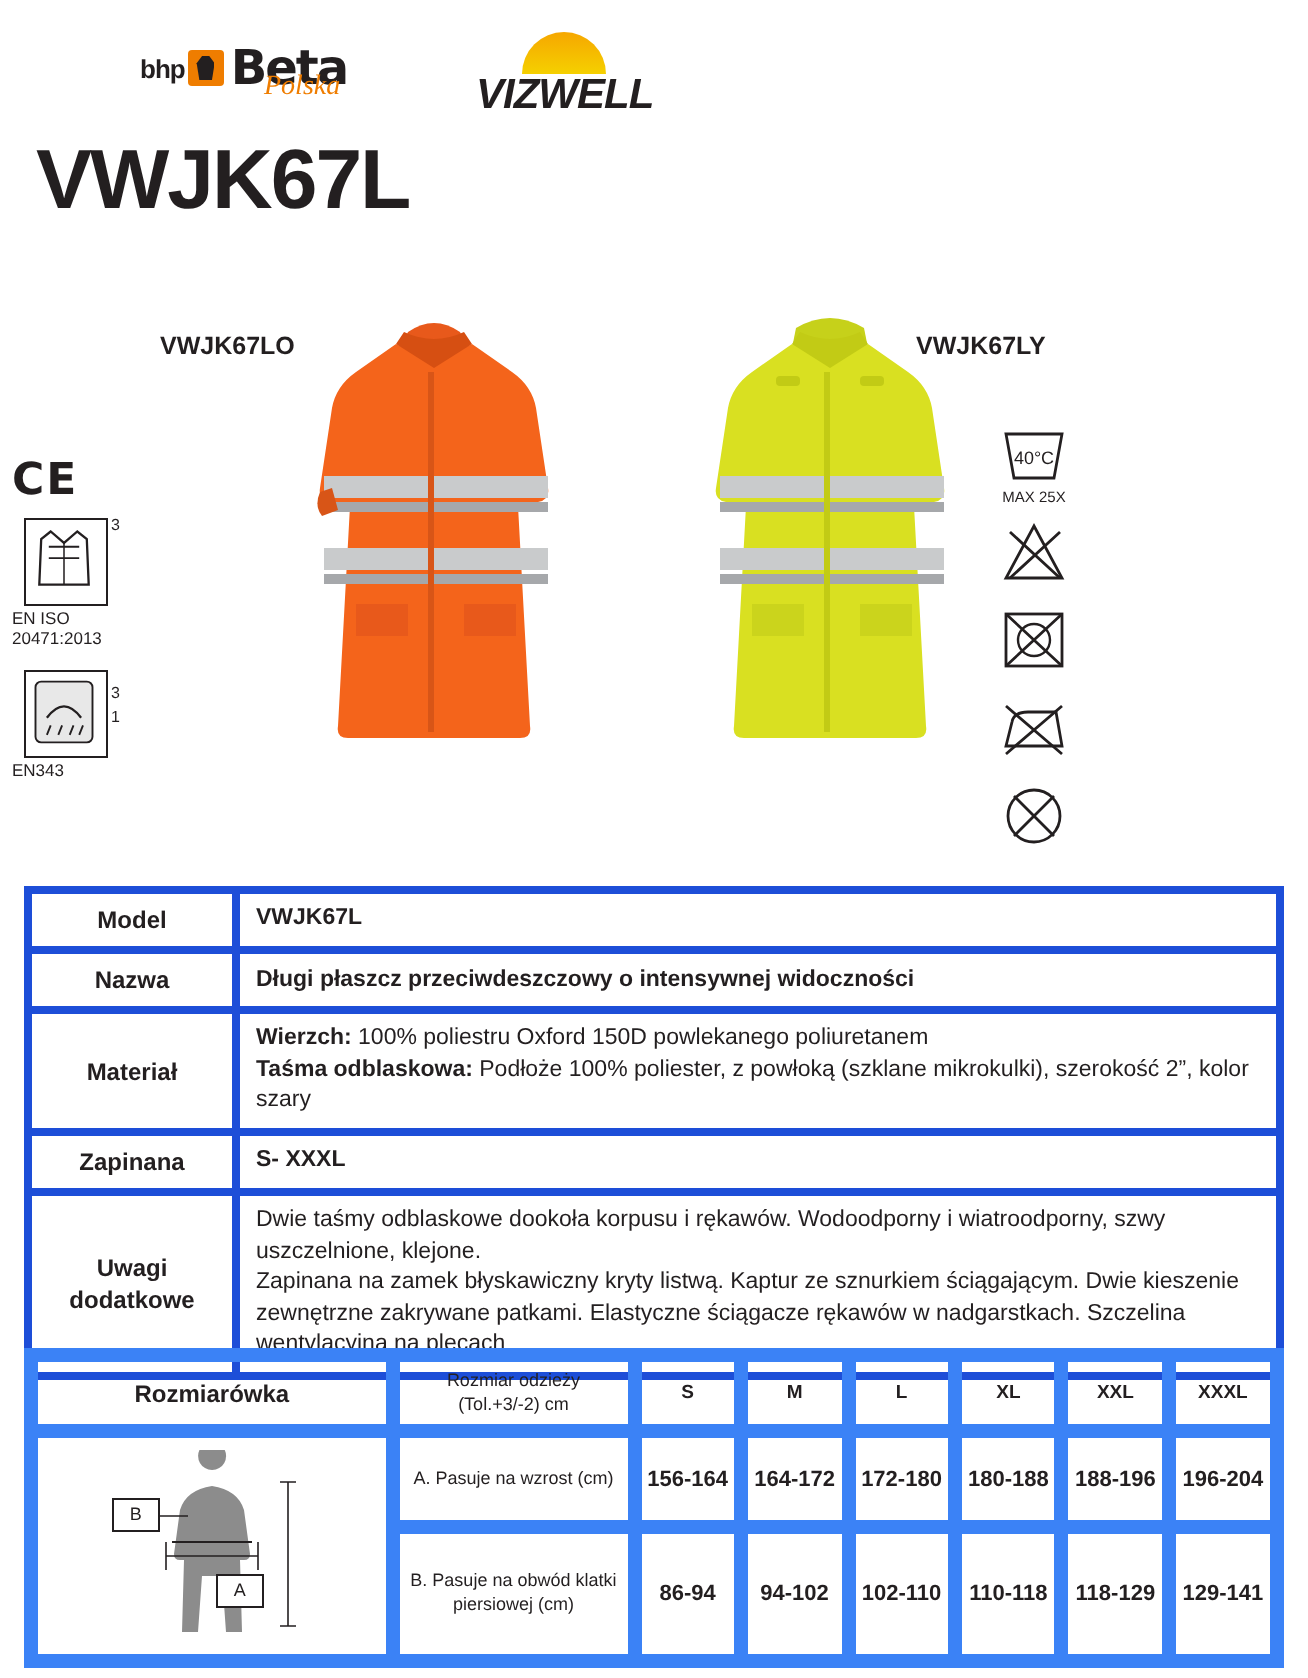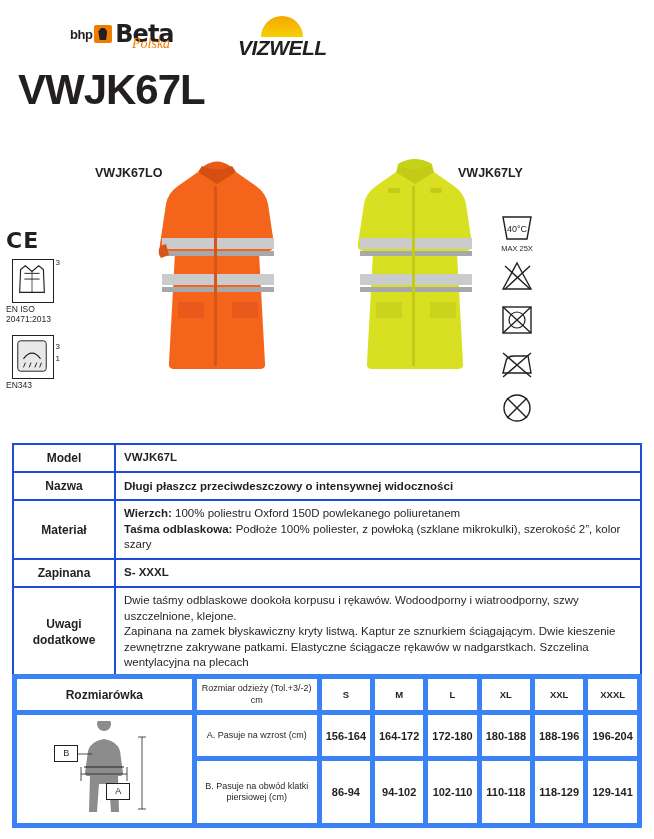--- a/index.html
+++ b/index.html
@@ -119,21 +119,21 @@
     left: 0;
     width: 654px;
     height: 290px;
   }
   .code-label {
     position: absolute;
     font-size: 12.5px;
     font-weight: bold;
     color: #231f20;
   }
-  .code-left { left: 95px; top: 26px; }
+  .code-left { left: 80px; top: 26px; }
   .code-right { left: 458px; top: 26px; }
 
   .coat {
     position: absolute;
     width: 130px;
     height: 240px;
   }
   .coat-left { left: 152px; top: 12px; }
   .coat-right { left: 350px; top: 12px; }
 
@@ -201,21 +201,21 @@
     border-collapse: collapse;
   }
   .spec-table {
     position: absolute;
     left: 12px;
     top: 443px;
     width: 630px;
     font-size: 11.5px;
   }
   .spec-table td {
-    border: 2px solid #1d4ed8;
+    border: 4px solid #1d4ed8;
     padding: 5px 8px;
     vertical-align: middle;
     line-height: 1.35;
   }
   .spec-label {
     width: 84px;
     text-align: center;
     font-weight: bold;
     font-size: 12px;
   }
@@ -224,21 +224,21 @@
   
   .size-table {
     position: absolute;
     left: 12px;
     top: 674px;
     width: 630px;
     font-size: 9px;
     text-align: center;
   }
   .size-table td, .size-table th {
-    border: 5px solid #3b82f6;
+    border: 7px solid #3b82f6;
     padding: 4px 2px;
     vertical-align: middle;
   }
   .size-head-title {
     font-size: 12px;
     font-weight: bold;
     width: 172px;
   }
   .size-desc {
     width: 125px;

